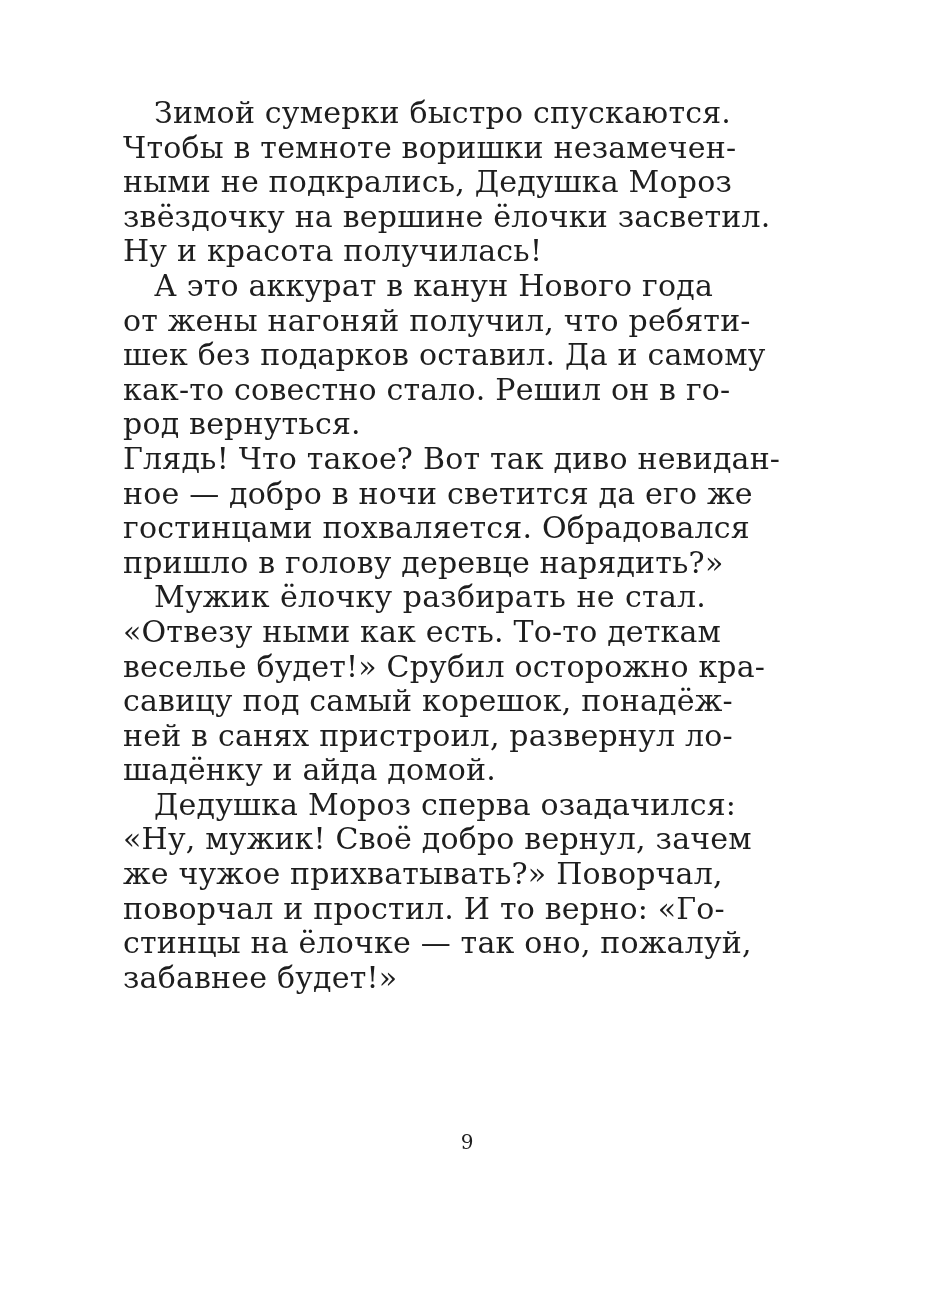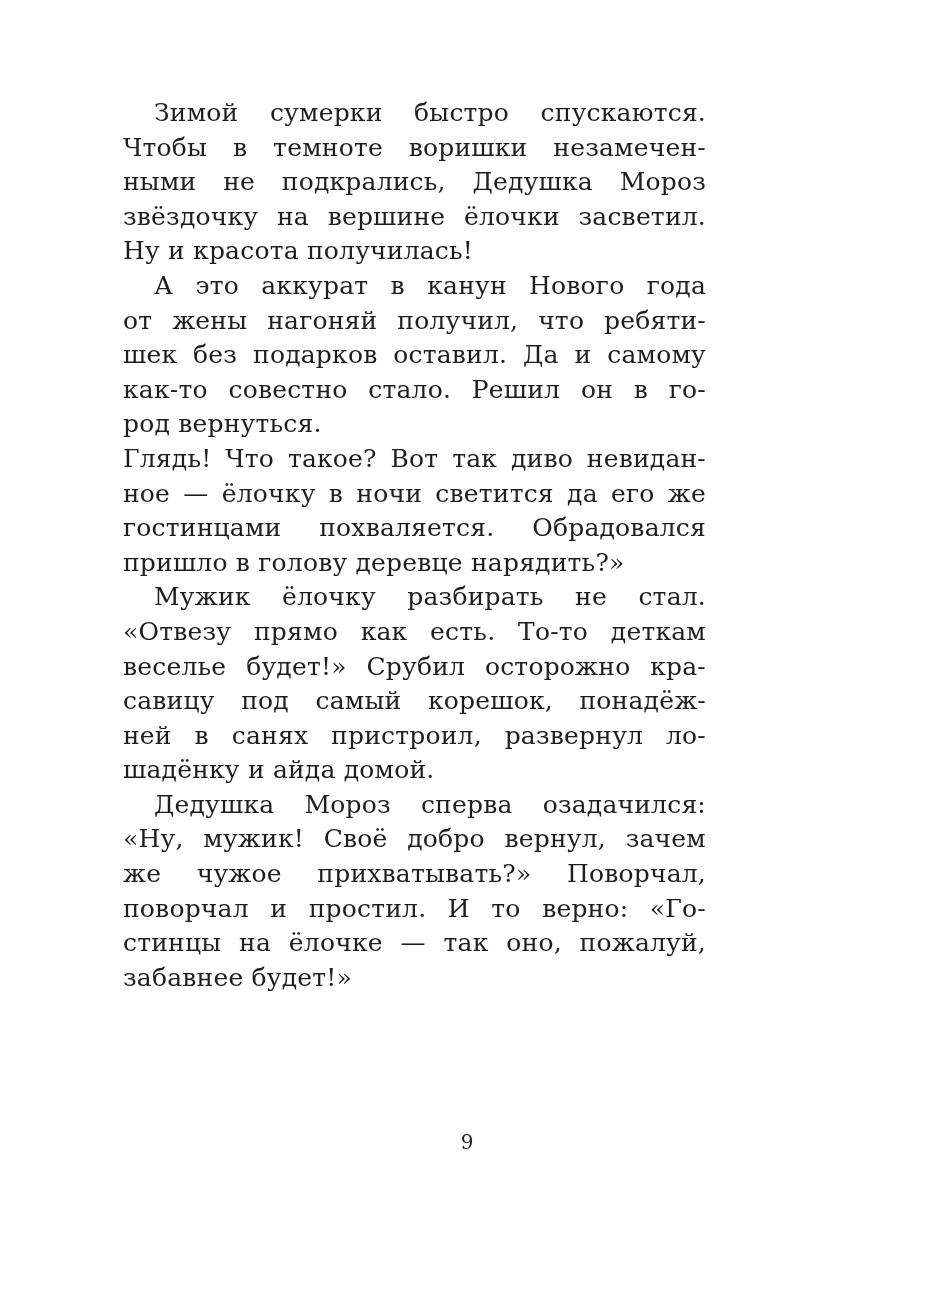--- a/index.html
+++ b/index.html
@@ -21,21 +21,21 @@
       width: 934px;
       height: 1289px;
       background: #ffffff;
     }
     .text-block {
       position: absolute;
       left: 123px;
       top: 96px;
       width: 583px;
       font-family: "DejaVu Serif", "Liberation Serif", serif;
-      font-size: 25px;
+      font-size: 30px;
       letter-spacing: 0.2px;
     }
     .line {
       display: block;
       height: 34.6px;
       line-height: 34.6px;
       white-space: nowrap;
       text-align: justify;
       text-align-last: justify;
     }
@@ -73,28 +73,28 @@
     <div>
       <span class="line indent">А это аккурат в канун Нового года</span>
       <span class="line">от жены нагоняй получил, что ребяти-</span>
       <span class="line">шек без подарков оставил. Да и самому</span>
       <span class="line">как-то совестно стало. Решил он в го-</span>
       <span class="line last">род вернуться.</span>
     </div>
 
     <div>
       <span class="line">Глядь! Что такое? Вот так диво невидан-</span>
-      <span class="line">ное — ёлочку в ночи светится да его же</span>
+      <span class="line">ное — добро в ночи светится да его же</span>
       <span class="line">гостинцами похваляется. Обрадовался</span>
       <span class="line last">пришло в голову деревце нарядить?»</span>
     </div>
 
     <div>
       <span class="line indent">Мужик ёлочку разбирать не стал.</span>
-      <span class="line">«Отвезу прямо как есть. То-то деткам</span>
+      <span class="line">«Отвезу ными как есть. То-то деткам</span>
       <span class="line">веселье будет!» Срубил осторожно кра-</span>
       <span class="line">савицу под самый корешок, понадёж-</span>
       <span class="line">ней в санях пристроил, развернул ло-</span>
       <span class="line last">шадёнку и айда домой.</span>
     </div>
 
     <div>
       <span class="line indent">Дедушка Мороз сперва озадачился:</span>
       <span class="line">«Ну, мужик! Своё добро вернул, зачем</span>
       <span class="line">же чужое прихватывать?» Поворчал,</span>

